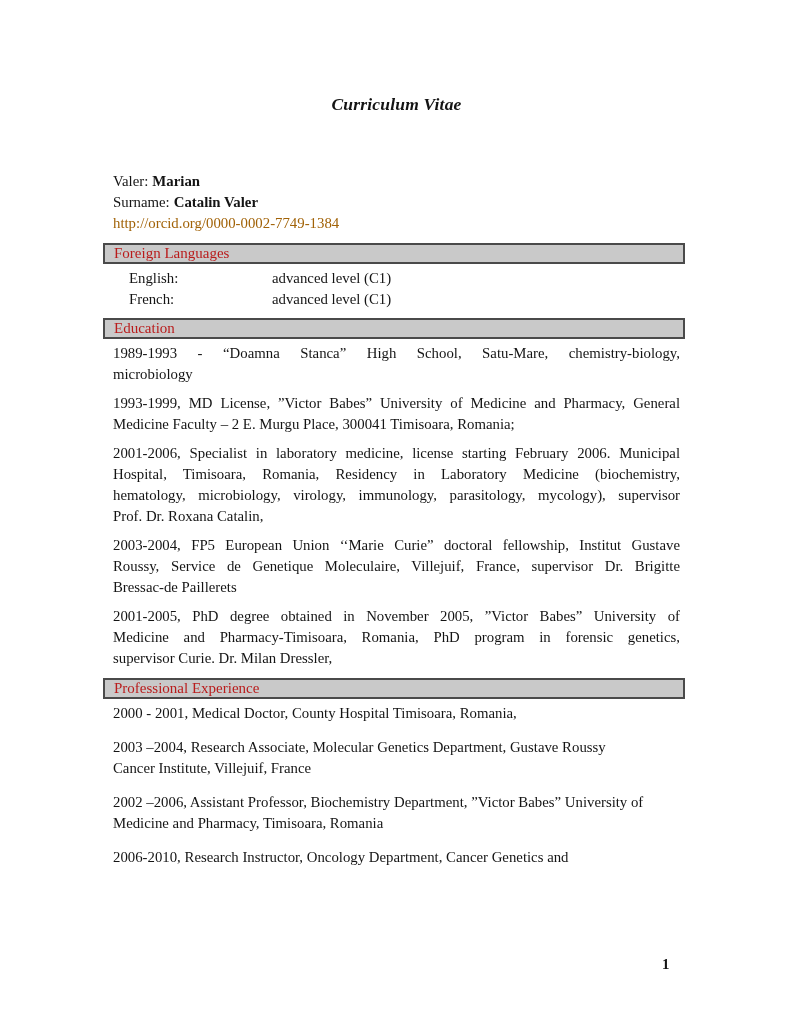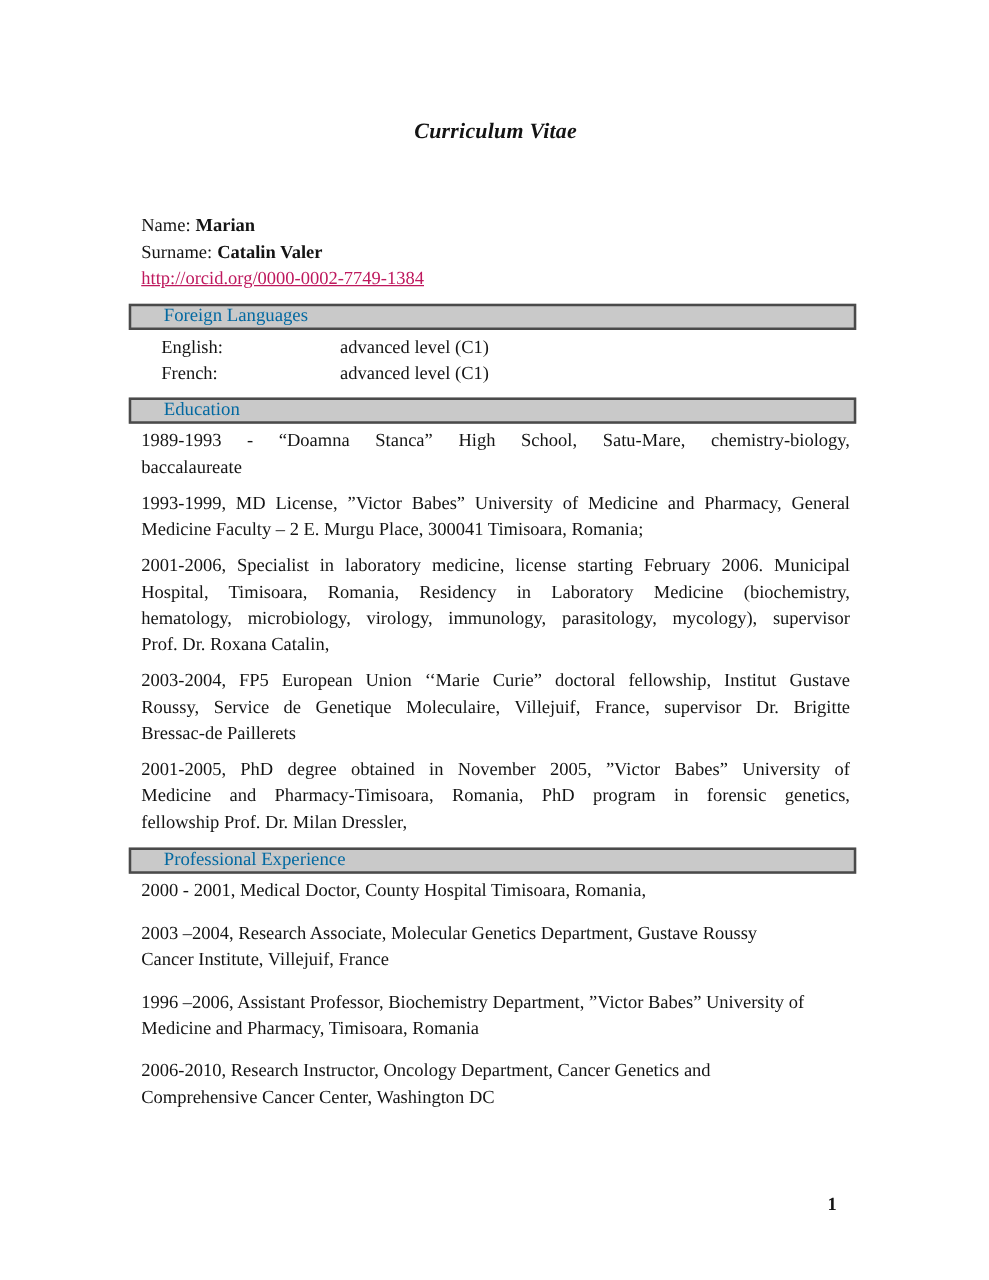--- a/index.html
+++ b/index.html
@@ -22,33 +22,33 @@
     margin-top: 92px;
     text-align: center;
     font-weight: bold;
     font-style: italic;
     font-size: 17.5px;
     line-height: 24px;
     letter-spacing: 0.2px;
   }
   .identity { margin-top: 55px; font-size: 14.8px; line-height: 21px; }
   .id-line .val { font-weight: bold; margin-left: 4px; }
-  .orcid-link { color: #be185d; text-decoration: underline; cursor: pointer; }
+  .orcid-link { color: #a16207; cursor: pointer; }
 
   .section-bar {
     box-sizing: border-box;
     margin-left: -10px;
     width: 582px;
     height: 21px;
     background: #c9c9c9;
     border: 2px solid #4a4a4a;
-    padding-left: 26px;
+    padding-left: 9px;
     font-size: 15px;
     line-height: 17px;
-    color: #0369a1;
+    color: #b91c1c;
   }
   .bar-1 { margin-top: 9px; }
   .bar-2 { margin-top: 8px; }
   .bar-3 { margin-top: 9px; }
 
   .lang-list { margin-top: 4px; font-size: 14.8px; line-height: 21px; }
   .lang-label { display: inline-block; width: 143px; margin-left: 16px; }
 
   .para-block { margin-top: 4px; font-size: 14.8px; line-height: 21px; }
   .edu .para { margin-bottom: 8px; }
@@ -68,21 +68,21 @@
 </head>
 <body>
 
 <div class="page">
   <div class="content">
 
     <div class="doc-title">Curriculum Vitae</div>
 
     <div class="identity">
       <div class="id-line">
-        <span>Name:</span><span class="val">Marian</span>
+        <span>Valer:</span><span class="val">Marian</span>
       </div>
       <div class="id-line">
         <span>Surname:</span><span class="val">Catalin Valer</span>
       </div>
       <div class="id-line">
         <a class="orcid-link">http://orcid.org/0000-0002-7749-1384</a>
       </div>
     </div>
 
     <div class="section-bar bar-1">Foreign Languages</div>
@@ -94,60 +94,59 @@
       <div class="lang-row">
         <span class="lang-label">French:</span><span>advanced level (C1)</span>
       </div>
     </div>
 
     <div class="section-bar bar-2">Education</div>
 
     <div class="para-block edu">
       <div class="para">
         <div class="line jline">1989-1993 - “Doamna Stanca” High School, Satu-Mare, chemistry-biology,</div>
-        <div class="line">baccalaureate</div>
+        <div class="line">microbiology</div>
       </div>
       <div class="para">
         <div class="line jline">1993-1999, MD License, ”Victor Babes” University of Medicine and Pharmacy, General</div>
         <div class="line">Medicine Faculty – 2 E. Murgu Place, 300041 Timisoara, Romania;</div>
       </div>
       <div class="para">
         <div class="line jline">2001-2006, Specialist in laboratory medicine, license starting February 2006. Municipal</div>
         <div class="line jline">Hospital, Timisoara, Romania, Residency in Laboratory Medicine (biochemistry,</div>
         <div class="line jline">hematology, microbiology, virology, immunology, parasitology, mycology), supervisor</div>
         <div class="line">Prof. Dr. Roxana Catalin,</div>
       </div>
       <div class="para">
         <div class="line jline">2003-2004, FP5 European Union ‘‘Marie Curie” doctoral fellowship, Institut Gustave</div>
         <div class="line jline">Roussy, Service de Genetique Moleculaire, Villejuif, France, supervisor Dr. Brigitte</div>
         <div class="line">Bressac-de Paillerets</div>
       </div>
       <div class="para">
         <div class="line jline">2001-2005, PhD degree obtained in November 2005, ”Victor Babes” University of</div>
         <div class="line jline">Medicine and Pharmacy-Timisoara, Romania, PhD program in forensic genetics,</div>
-        <div class="line">fellowship Prof. Dr. Milan Dressler,</div>
+        <div class="line">supervisor Curie. Dr. Milan Dressler,</div>
       </div>
     </div>
 
     <div class="section-bar bar-3">Professional Experience</div>
 
     <div class="para-block exp">
       <div class="para">
         <div class="line">2000 - 2001, Medical Doctor, County Hospital Timisoara, Romania,</div>
       </div>
       <div class="para">
         <div class="line">2003 –2004, Research Associate, Molecular Genetics Department, Gustave Roussy</div>
         <div class="line">Cancer Institute, Villejuif, France</div>
       </div>
       <div class="para">
-        <div class="line">1996 –2006, Assistant Professor, Biochemistry Department, ”Victor Babes” University of</div>
+        <div class="line">2002 –2006, Assistant Professor, Biochemistry Department, ”Victor Babes” University of</div>
         <div class="line">Medicine and Pharmacy, Timisoara, Romania</div>
       </div>
       <div class="para">
         <div class="line">2006-2010, Research Instructor, Oncology Department, Cancer Genetics and</div>
-        <div class="line">Comprehensive Cancer Center, Washington DC</div>
       </div>
     </div>
 
   </div>
 
   <div class="page-number">1</div>
 </div>
 
 </body></html>

